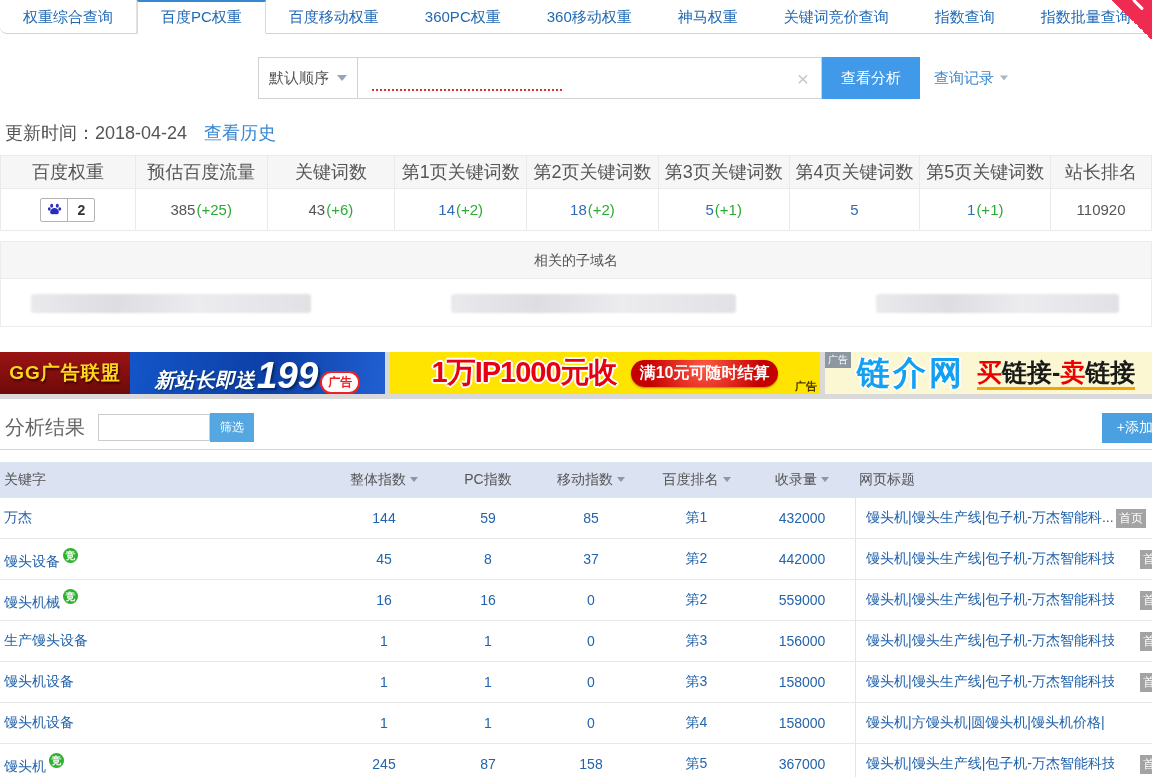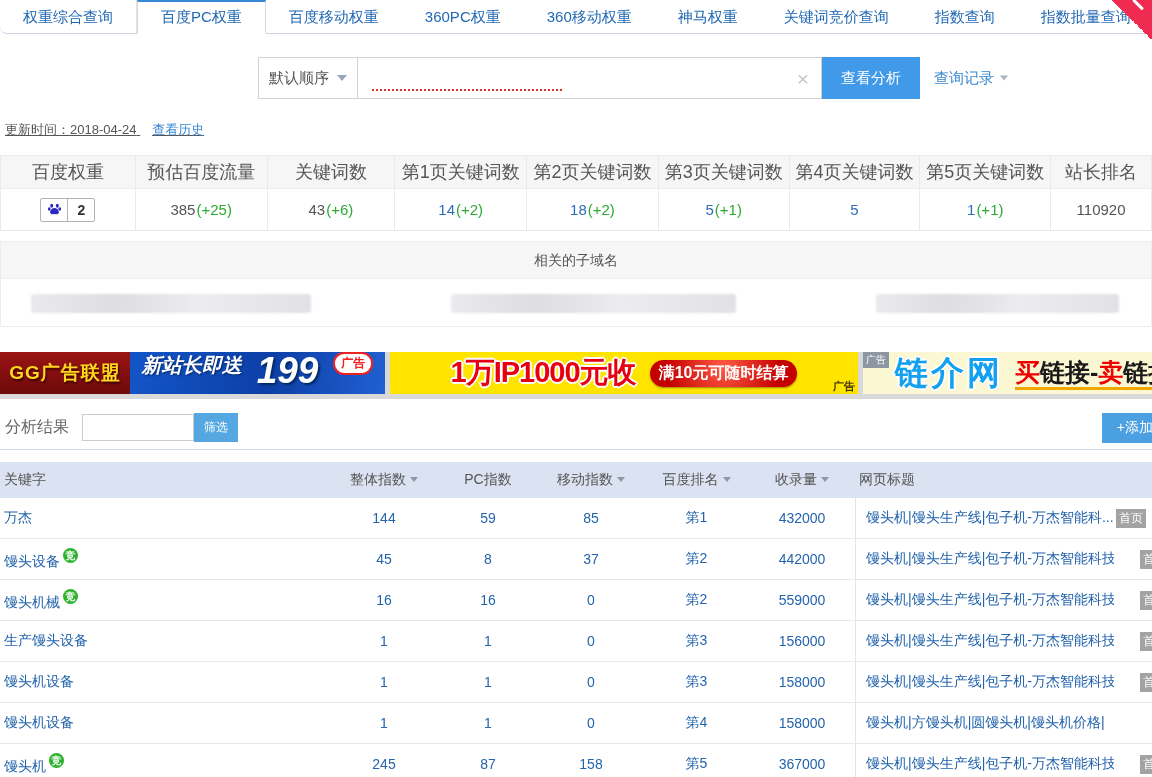--- a/index.html
+++ b/index.html
@@ -24,21 +24,21 @@
   .blur-wrap { position:relative; width:198px; height:20px; }
   .blur-box { width:100%; height:17px; margin-top:1px; filter:blur(2.2px); border-radius:2px;
     background:linear-gradient(90deg,#b9d2f0 0%,#9dbde6 25%,#c6daf3 50%,#a9c6ea 75%,#c2d7f1 100%); }
   .blur-underline { position:absolute; left:2px; right:6px; bottom:-3px; border-bottom:2px dotted #d93030; }
   .clear-x { margin-left:auto; color:#c3c9cf; font-size:21px; line-height:1; cursor:pointer; font-weight:300; }
   .analyze-btn { width:98px; height:42px; background:#419ae9; color:#fff; font-size:15px; border:none; cursor:pointer; }
   .record-link { color:#3a87d0; font-size:15px; margin-left:14px; cursor:pointer; display:flex; align-items:center; gap:5px; }
   .record-link .caret-down { border-top-color:#aab6c4; transform:scale(.8); }
 
   
-  .update-row { margin:22px 0 0 5px; font-size:13px; color:#555; height:18px;text-decoration:underline; }
+  .update-row { margin:22px 0 0 5px; font-size:18px; color:#555; height:18px; }
   .update-row a { color:#3a87d0; margin-left:12px; text-decoration:none; cursor:pointer; }
 
   
   .stats { margin-top:16px; border:1px solid #eaeaea; }
   .stats-hrow, .stats-vrow { display:flex; }
   .stats-h { height:32px; line-height:32px; background:#f6f6f6; text-align:center; font-size:18px; color:#555; border-right:1px solid #eaeaea; }
   .stats-h:last-child { border-right:none; }
   .stats-v { height:42px; display:flex; align-items:center; justify-content:center; font-size:15px; border-right:1px solid #eaeaea; border-top:1px solid #eaeaea; gap:1px; }
   .stats-v:last-child { border-right:none; }
   .t-blue { color:#2f6cb5; } .t-dark { color:#555; } .t-green { color:#2daa35; }
@@ -51,39 +51,39 @@
   .subbox-h { height:37px; line-height:37px; background:#f6f6f6; text-align:center; color:#555; font-size:14px; border-bottom:1px solid #ececec; }
   .subbox-b { height:47px; position:relative; background:#fff; }
   .pill { position:absolute; top:15px; height:19px; border-radius:3px; cursor:pointer; filter:blur(1.3px);
     background:linear-gradient(90deg,#eaeaed,#dddde2 30%,#ececef 60%,#e2e2e6); }
 
   
   .adrow { margin-top:25px; height:47px; background:#d9d9d9; display:flex; gap:5px; overflow:hidden; }
   .ad { height:42px; cursor:pointer; }
   .ad1 { width:385px; display:flex; }
   .ad1-left { width:130px; background:linear-gradient(#9b1414,#6e0a0a); color:#ffd71c; font-weight:bold; font-size:19px; display:flex; align-items:center; justify-content:center; text-shadow:1px 2px 2px #3d0000; letter-spacing:1px; }
-  .ad1-right { flex:1; background:linear-gradient(100deg,#1355c8,#0d3fa6 55%,#2160d2); color:#fff; display:flex; align-items:flex-start; justify-content:center; gap:15px; }
+  .ad1-right { flex:1; background:linear-gradient(100deg,#1355c8,#0d3fa6 55%,#2160d2); color:#fff; display:flex; align-items:flex-end; justify-content:center; gap:2px; }
   .ad1-text { font-size:20px; font-weight:bold; font-style:italic; text-shadow:1px 1px 2px #042a66; }
   .ad1-num { font-size:37px; font-weight:900; font-style:italic; line-height:1; text-shadow:2px 2px 2px #042a66; }
   .ad1-tag { background:#fff; color:#e22; border:2px solid #e22; border-radius:11px; font-size:12px; padding:1px 6px; font-weight:bold; }
-  .ad2 { width:468px; background:#ffe400; display:flex; align-items:center; justify-content:center; position:relative; gap:14px; }
+  .ad2 { width:430px; background:#ffe400; display:flex; align-items:center; justify-content:center; position:relative; gap:14px; }
   .ad2-text { color:#e60012; font-weight:900; font-size:29px; letter-spacing:-1px; white-space:nowrap;
     text-shadow:-2px 0 #fff,2px 0 #fff,0 -2px #fff,0 2px #fff,-1px -1px #fff,1px 1px #fff,-1px 1px #fff,1px -1px #fff; }
   .ad2-pill { background:radial-gradient(circle at 50% 25%,#ff5a45,#c40000 75%); color:#fff; font-weight:bold; font-size:16px; border-radius:15px; padding:3px 9px; white-space:nowrap; box-shadow:0 1px 2px rgba(0,0,0,.4); }
   .ad2-tag { position:absolute; right:3px; bottom:0; font-size:11px; color:#4c3b00; font-weight:bold; }
   .ad3 { flex:1; background:#fbf7d2; display:flex; align-items:center; position:relative; overflow:hidden; padding-left:32px; }
   .ad3-corner { position:absolute; left:0; top:0; background:#8d97a1; color:#fff; font-size:10px; padding:1px 3px; }
   .ad3-brand { color:#14a0f0; font-size:33px; font-weight:900; letter-spacing:3px; margin-right:12px; white-space:nowrap;
     text-shadow:-2px 0 #fff,2px 0 #fff,0 -2px #fff,0 2px #fff; }
   .ad3-text { font-size:25px; font-weight:bold; white-space:nowrap; border-bottom:3px solid #f0a800; line-height:1.2; }
   .ad3-text .red { color:#ee0000; } .ad3-text .blk { color:#1a1a1a; }
 
   
   .analysis { margin-top:13px; display:flex; align-items:center; padding-left:5px; height:30px; position:relative; }
-  .analysis-title { font-size:16px; color:#666; }
+  .analysis-title { font-size:20px; color:#666; }
   .filter-input { width:112px; height:27px; border:1px solid #ccc; margin-left:13px; outline:none; padding:0 6px; font-size:14px; }
   .filter-btn { height:29px; background:#54a7e0; color:#fff; font-size:12px; border:none; padding:0 10px; cursor:pointer; }
   .add-btn { position:absolute; right:-16px; top:1px; height:30px; background:#4aa0e0; color:#fff; font-size:14px; border:none; padding:0 15px; cursor:pointer; white-space:nowrap; }
   .divider { margin-top:7px; border-top:1px solid #ccd6e8; }
 
   
   .kt { margin-top:12px; }
   .kt-hrow { display:flex; height:36px; align-items:center; background:#dbe2f1; }
   .kt-hc { font-size:14px; color:#555; text-align:center; white-space:nowrap; }
   .kt-hc.left { text-align:left; padding-left:4px; }

